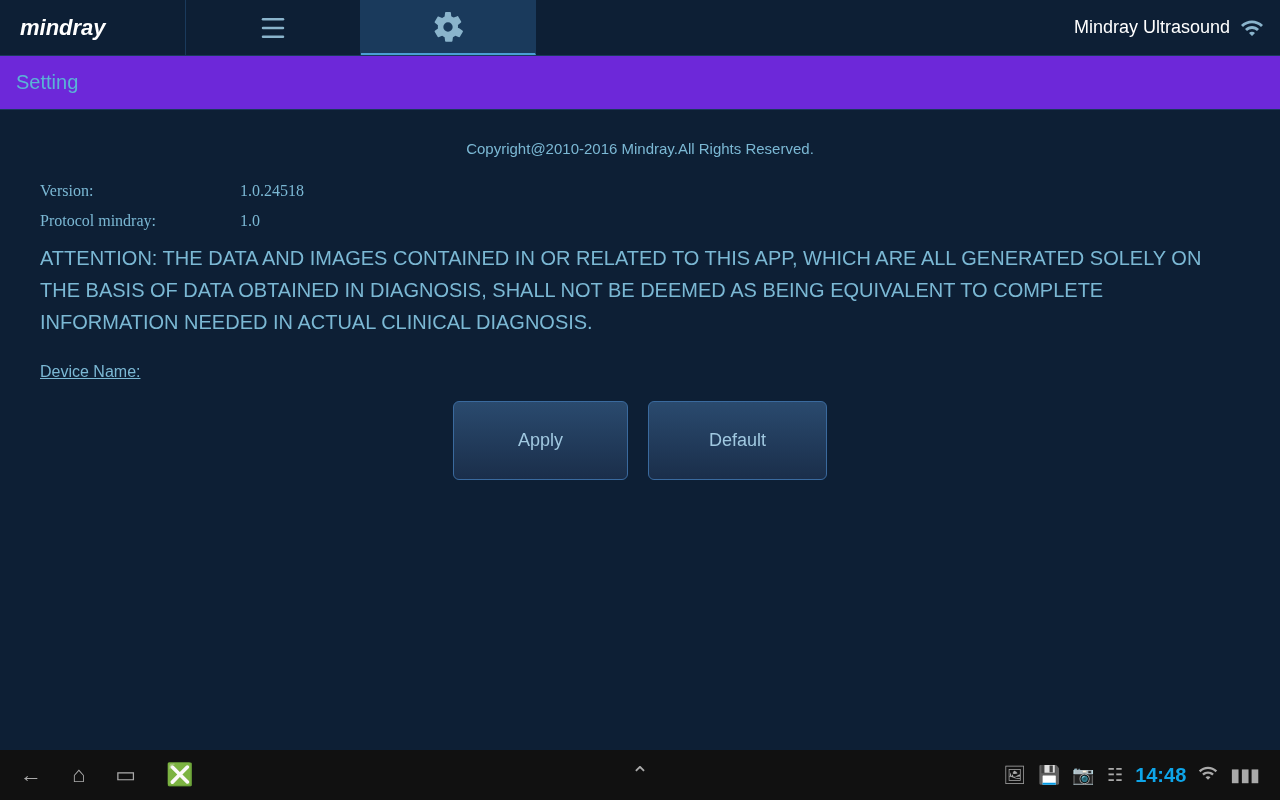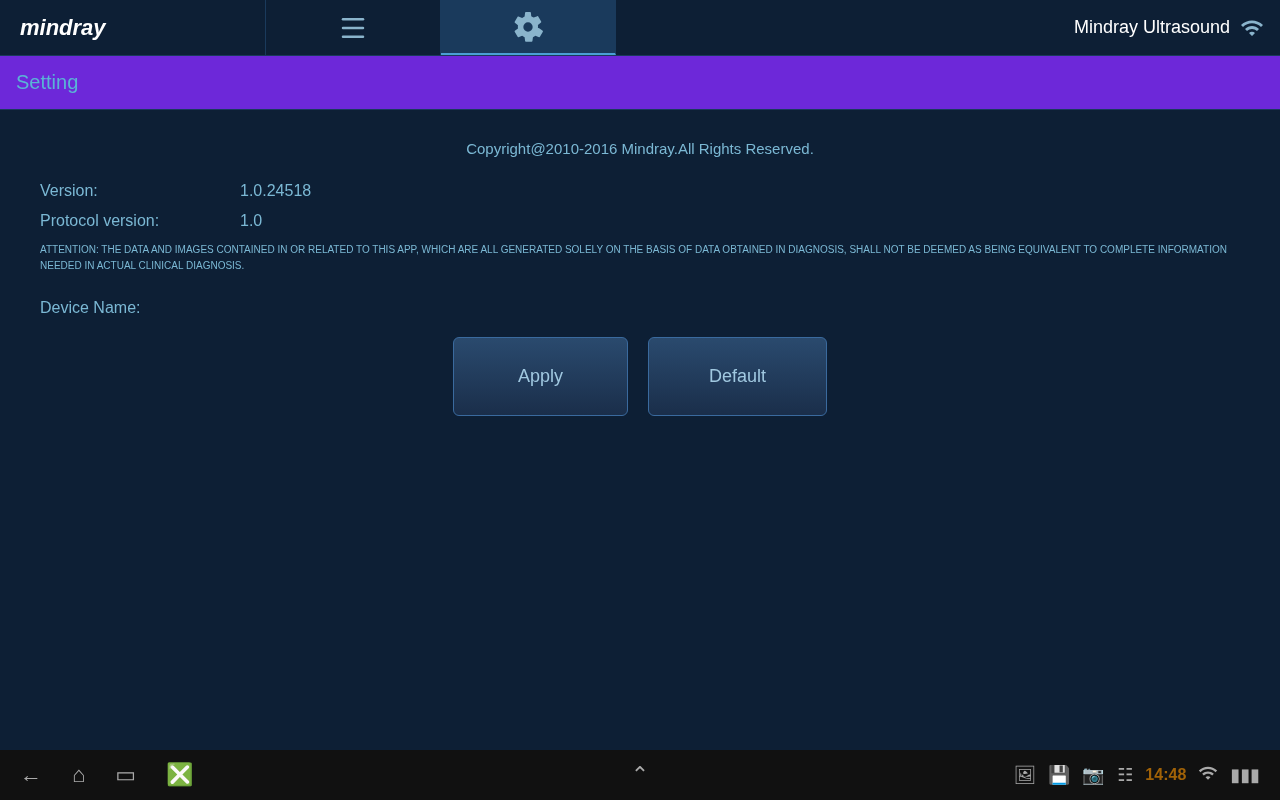--- a/index.html
+++ b/index.html
@@ -20,21 +20,21 @@
       height: 56px;
       background: #0d1f35;
       border-bottom: 1px solid #1a3a5c;
     }
     .nav-logo {
       display: flex;
       align-items: center;
       padding: 0 20px;
       background: #0d1f35;
       border-right: 1px solid #1a3a5c;
-      width: 266px;
+      width: 186px;
     }
     .nav-logo-text {
       color: white;
       font-size: 22px;
       font-weight: bold;
       font-style: italic;
     }
     .nav-tab {
       display: flex;
       align-items: center;
@@ -82,47 +82,49 @@
     .copyright-text {
       text-align: center;
       color: #7bb8d4;
       font-size: 15px;
       margin-bottom: 25px;
     }
     .info-row {
       display: flex;
       align-items: flex-start;
       margin-bottom: 12px;
+      font-family: Liberation Serif, serif;
     }
     .info-label {
       color: #7bb8d4;
       font-size: 16px;
       width: 200px;
     }
     .info-value {
       color: #7bb8d4;
       font-size: 16px;
     }
     .disclaimer-text {
       color: #7bb8d4;
-      font-size: 10px;
+      font-size: 20px;
       line-height: 1.6;
       margin-bottom: 15px;
       text-transform: uppercase;
     }
     .device-name-row {
       display: flex;
       align-items: center;
       margin-top: 25px;
       margin-bottom: 20px;
     }
     .device-name-label {
       color: #7bb8d4;
       font-size: 16px;
       width: 200px;
+      text-decoration: underline;
     }
     .device-name-input {
       flex: 1;
       max-width: 730px;
       padding: 12px 16px;
       background: white;
       border: 2px solid #7bc44a;
       border-radius: 4px;
       font-size: 16px;
       color: #5ab4d6;
@@ -173,22 +175,22 @@
       display: flex;
       align-items: center;
       gap: 12px;
     }
     .nav-icon {
       color: #aaa;
       font-size: 22px;
       cursor: pointer;
     }
     .status-text {
-      color: #a16207;
-      font-size: 16px;
+      color: #0ea5e9;
+      font-size: 20px;
       font-weight: bold;
     }
     .status-icon {
       color: #aaa;
       font-size: 18px;
     }
 
     
     .icon-svg {
       width: 30px;
@@ -234,21 +236,21 @@
 
 <div class="main-content">
   <p class="copyright-text">Copyright@2010-2016 Mindray.All Rights Reserved.</p>
 
   <div class="info-row">
     <span class="info-label">Version:</span>
     <span class="info-value">1.0.24518</span>
   </div>
 
   <div class="info-row">
-    <span class="info-label">Protocol version:</span>
+    <span class="info-label">Protocol mindray:</span>
     <span class="info-value">1.0</span>
   </div>
 
   <p class="disclaimer-text">ATTENTION: THE DATA AND IMAGES CONTAINED IN OR RELATED TO THIS APP, WHICH ARE ALL GENERATED SOLELY ON THE BASIS OF DATA OBTAINED IN DIAGNOSIS, SHALL NOT BE DEEMED AS BEING EQUIVALENT TO COMPLETE INFORMATION NEEDED IN ACTUAL CLINICAL DIAGNOSIS.</p>
 
   <div class="device-name-row">
     <span class="device-name-label">Device Name:</span>
   </div>
 
   <div class="button-row">

